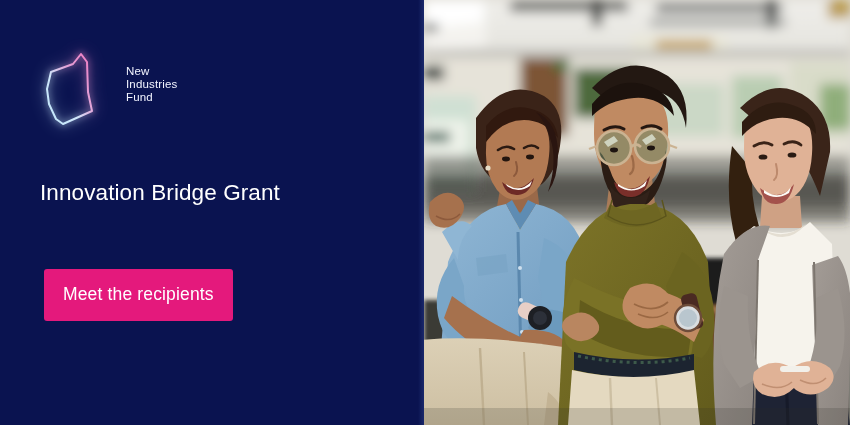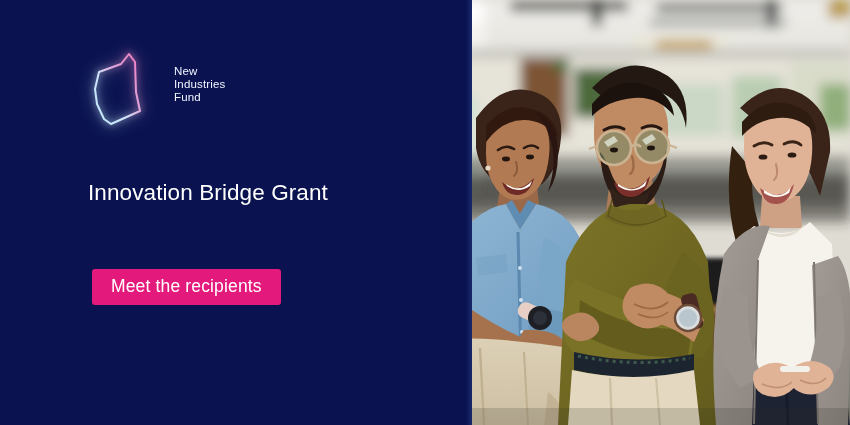--- a/index.html
+++ b/index.html
@@ -5,21 +5,21 @@
 <style>
   *{box-sizing:border-box;margin:0;padding:0;}
   html,body{width:850px;height:425px;overflow:hidden;}
   body{font-family:"Liberation Sans",sans-serif;background:#0a1350;}
 
   .banner{position:relative;width:850px;height:425px;overflow:hidden;background:#0a1350;}
 
   
   .left-panel{
     position:absolute;left:0;top:0;width:424px;height:425px;
-    background:#0a1350;z-index:5;margin-left:48px;
+    background:#0a1350;z-index:5;
   }
   .left-panel::after{ 
     content:"";position:absolute;right:0;top:0;width:6px;height:100%;
     background:linear-gradient(90deg,rgba(22,36,98,0) 0%,rgba(28,44,112,.85) 100%);
   }
 
   
   .logo{position:absolute;left:40px;top:42px;width:150px;height:88px;}
   .logo-mark{position:absolute;left:0;top:0;width:72px;height:88px;}
   .logo-mark svg{display:block;width:72px;height:88px;overflow:visible;}
@@ -36,21 +36,21 @@
   .headline{
     color:#ffffff;font-size:22.5px;line-height:33px;font-weight:400;
     letter-spacing:.1px;font-family:"Liberation Sans",sans-serif;
     white-space:nowrap;
   }
 
   
   .cta{
     position:absolute;left:44px;top:269px;
     display:inline-flex;align-items:center;justify-content:center;
-    height:36px;padding:0 19px;
+    height:52px;padding:0 19px;
     background:#e4197c;border:0;border-radius:3px;
     color:#ffffff;font-size:17.5px;line-height:1;font-weight:400;
     letter-spacing:.15px;font-family:"Liberation Sans",sans-serif;
     cursor:pointer;text-decoration:none;white-space:nowrap;
   }
 
   
   .photo{
     position:absolute;left:424px;top:0;width:426px;height:425px;
     overflow:hidden;background:#cfcdc4;

